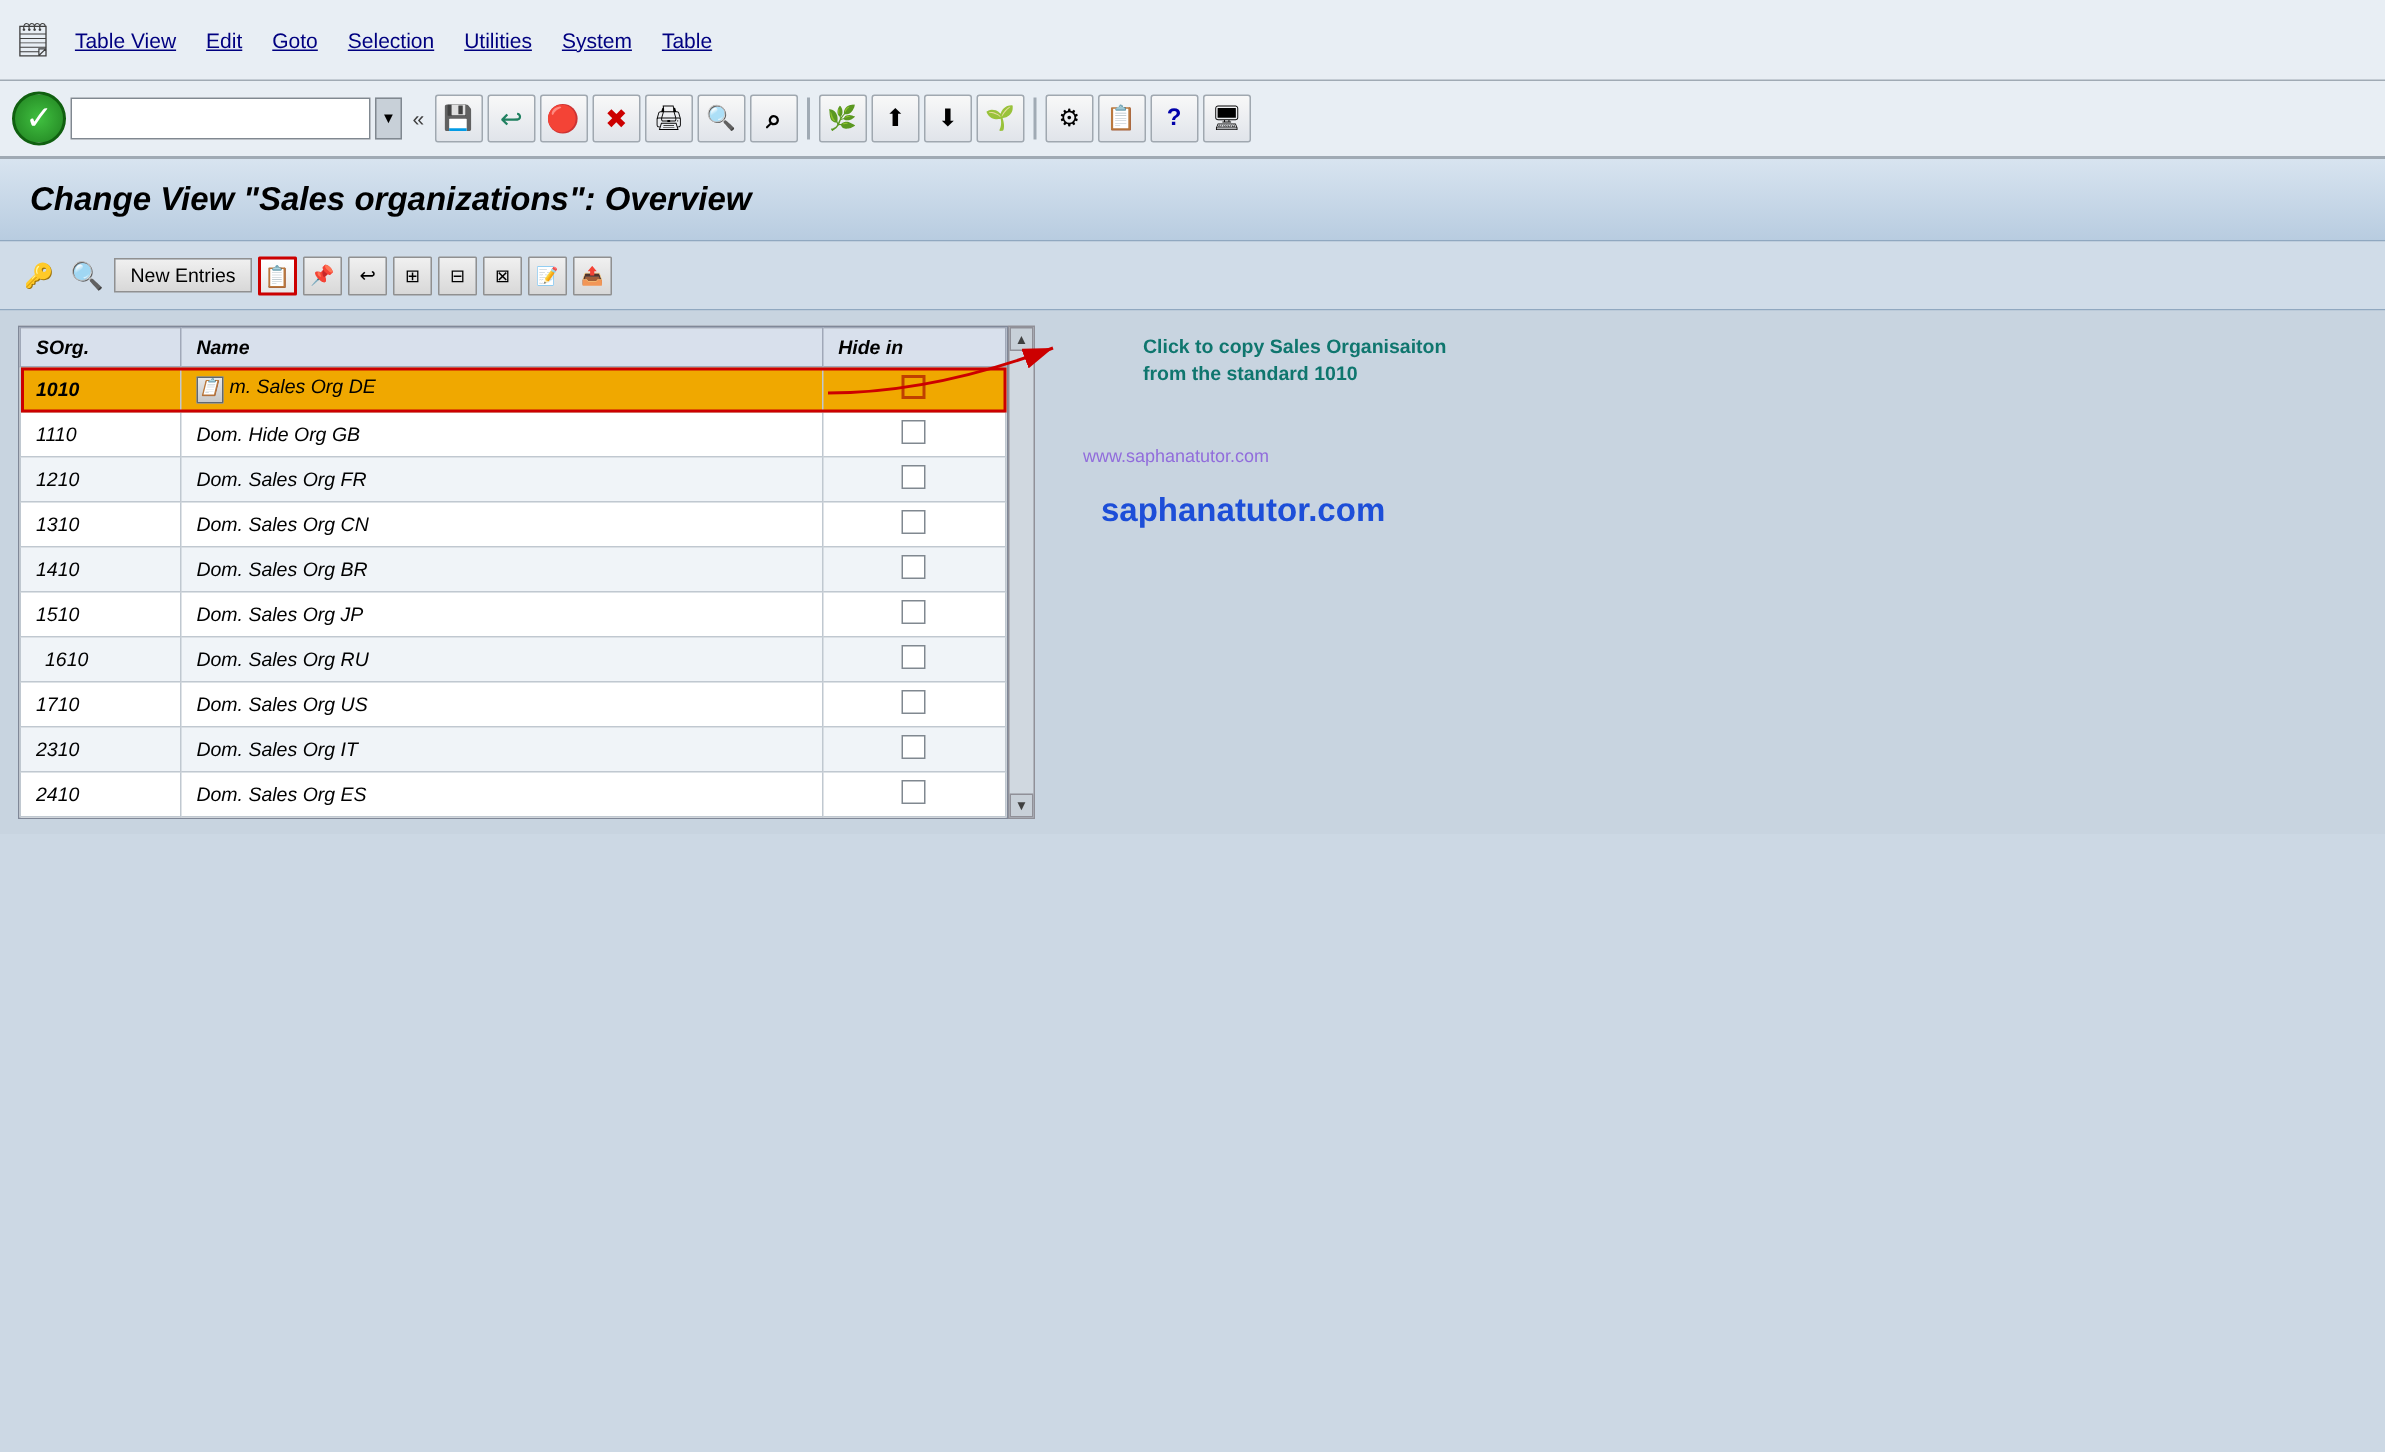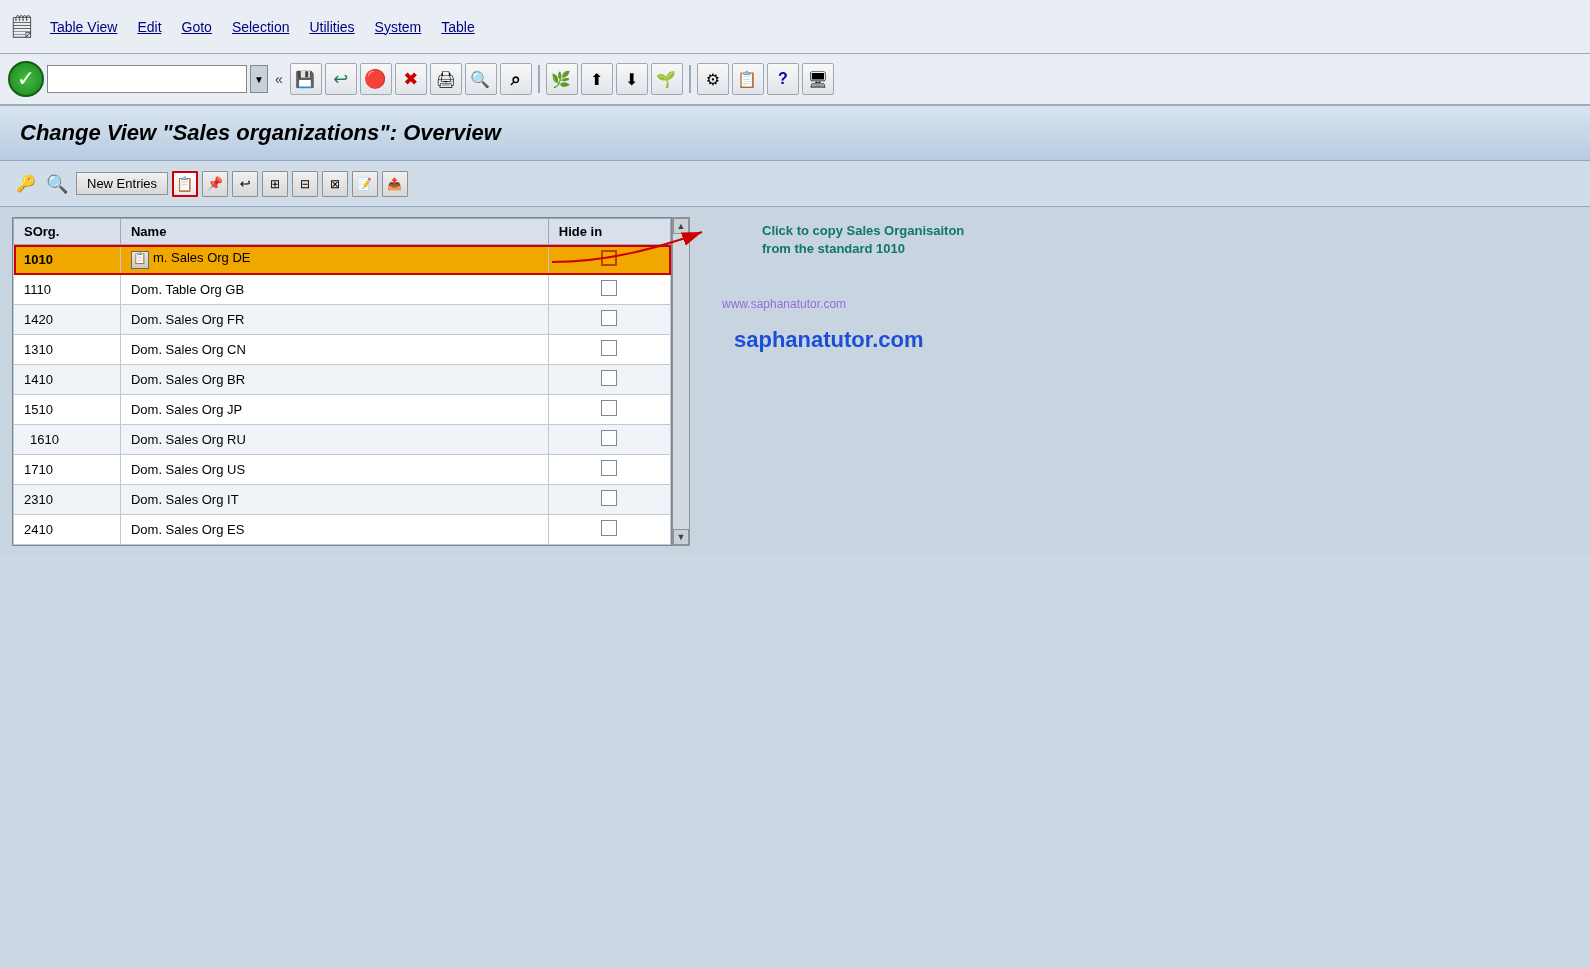--- a/index.html
+++ b/index.html
@@ -150,20 +150,21 @@
     .data-table-wrapper {
       flex: 0 0 auto;
       width: 660px;
       border: 1px solid #808898;
       background: white;
     }
 
     .data-table {
       width: 100%;
       border-collapse: collapse;
+      font-style: italic;
     }
     .data-table thead tr {
       background: #d8e0ec;
     }
     .data-table thead th {
       border: 1px solid #a0a8b8;
       padding: 5px 10px;
       text-align: left;
       font-weight: bold;
       font-size: 13px;
@@ -387,25 +388,25 @@
             </tr>
           </thead>
           <tbody id="table-body">
           <tr class="row-highlighted">
                 <td style="font-weight: bold;">1010</td>
                 <td><span style="display: inline-block; width: 18px; height: 18px; border: 1px solid rgb(96, 104, 112); background: linear-gradient(rgb(232, 232, 232), rgb(200, 200, 200)); text-align: center; font-size: 11px; margin-right: 4px; cursor: pointer;">📋</span><span>m. Sales Org DE</span></td>
                 <td style="text-align: center;"><div class="cb cb-highlighted"></div></td>
               </tr>
               <tr>
                 <td style="font-weight: normal;">1110</td>
-                <td>Dom. Table Org GB</td>
-                <td style="text-align: center;"><div class="cb"></div></td>
-              </tr>
-              <tr>
-                <td style="font-weight: normal;">1420</td>
+                <td>Dom. Hide Org GB</td>
+                <td style="text-align: center;"><div class="cb"></div></td>
+              </tr>
+              <tr>
+                <td style="font-weight: normal;">1210</td>
                 <td>Dom. Sales Org FR</td>
                 <td style="text-align: center;"><div class="cb"></div></td>
               </tr>
               <tr>
                 <td style="font-weight: normal;">1310</td>
                 <td>Dom. Sales Org CN</td>
                 <td style="text-align: center;"><div class="cb"></div></td>
               </tr>
               <tr>
                 <td style="font-weight: normal;">1410</td>

